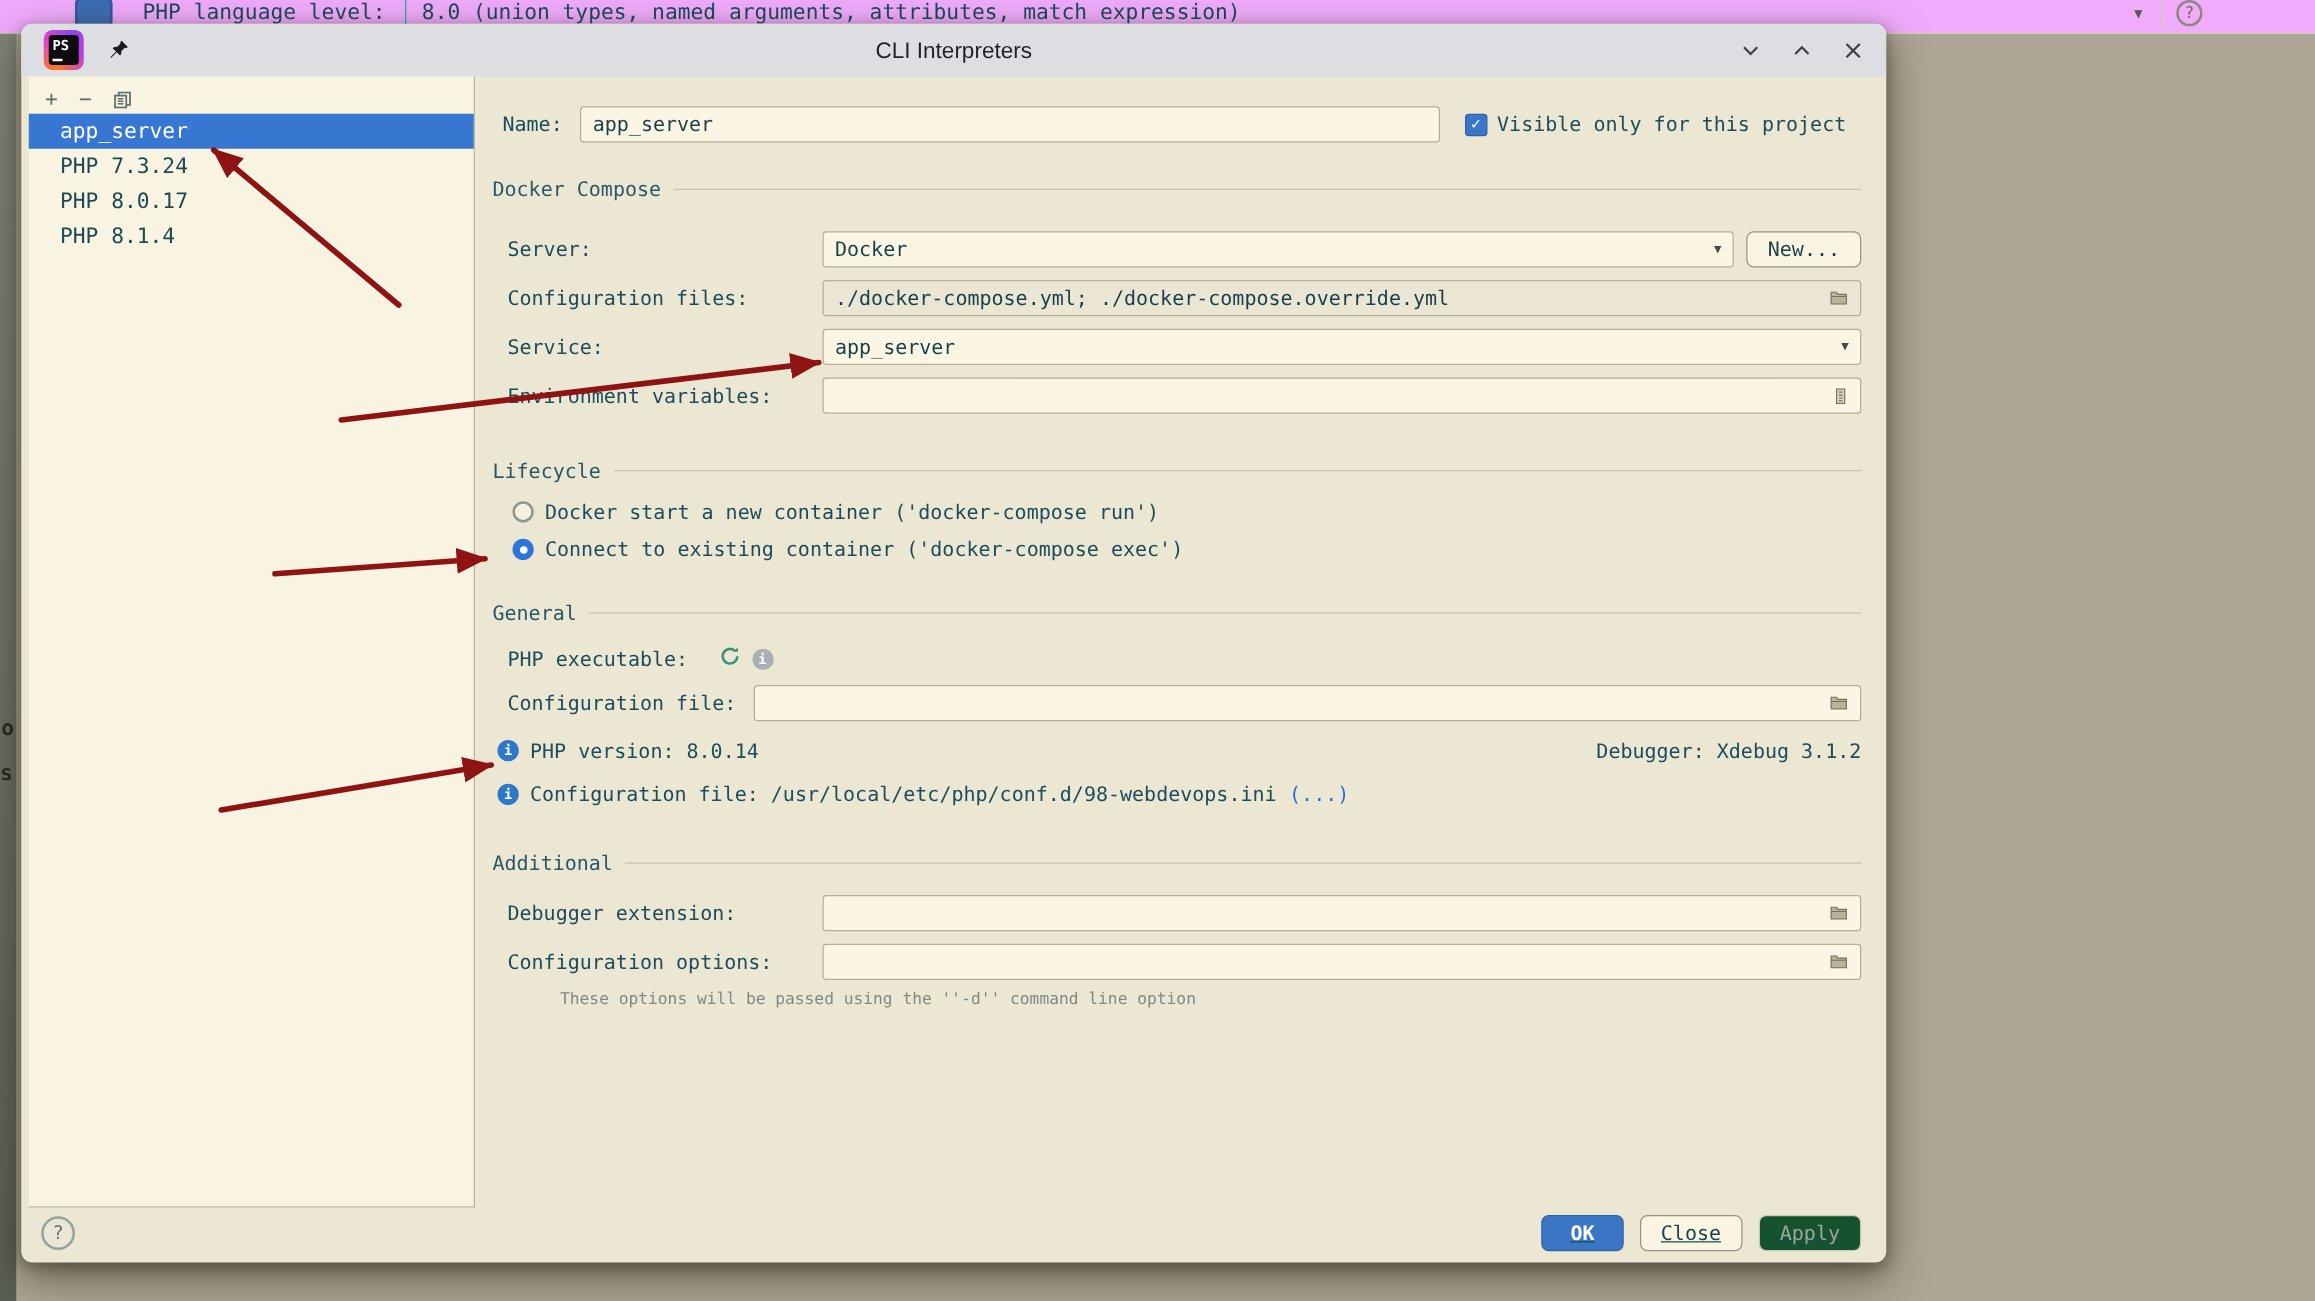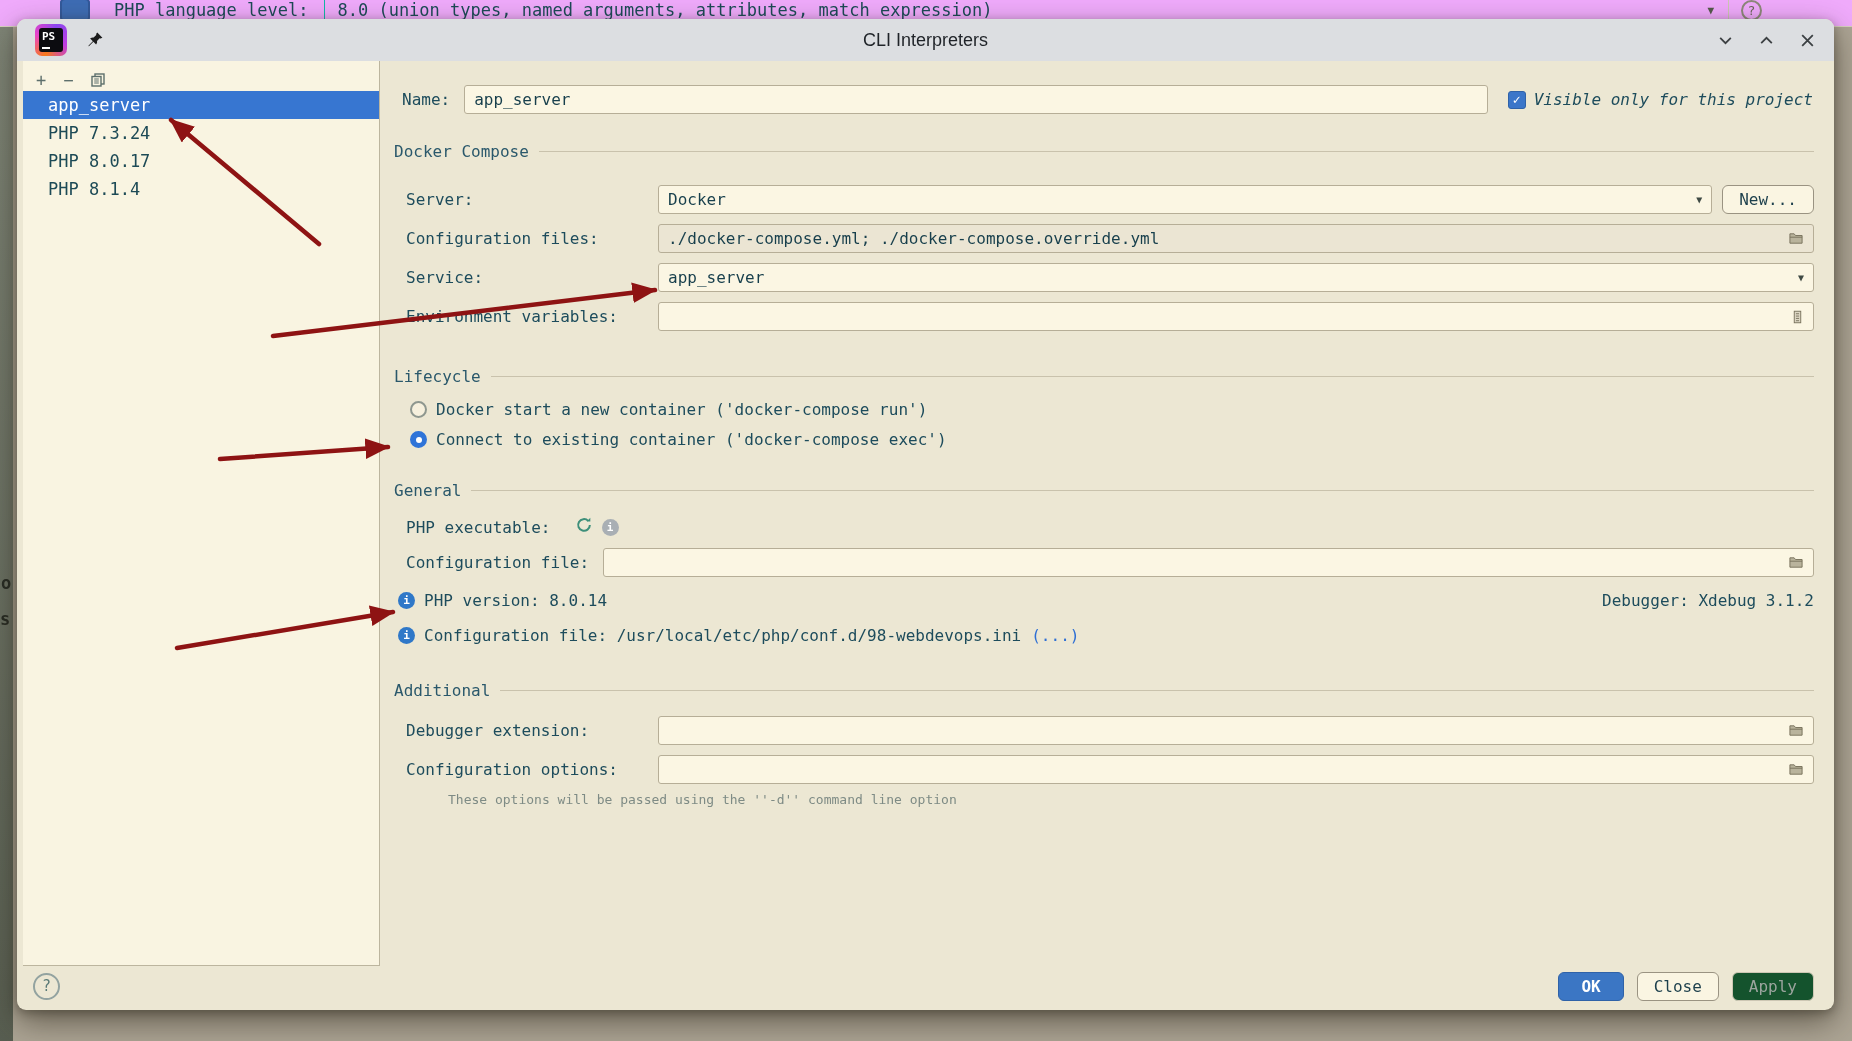--- a/index.html
+++ b/index.html
@@ -37,21 +37,21 @@
   .left-strip {
     position:absolute; left:0; top:27px; width:13px; height:1014px;
     background:linear-gradient(#7e8476, #585e51); z-index:1; overflow:hidden;
     color:#272b23; font-weight:bold; font-size:17px;
   }
   .left-strip .frag0 { position:absolute; top:546px; left:1px; }
   .left-strip .frag1 { position:absolute; top:582px; left:0px; }
 
   
   .dialog {
-    position:absolute; left:17px; top:19px; width:1817px; height:991px;
+    position:absolute; left:17px; top:19px; width:1492px; height:991px;
     background:#ece7d3; border-radius:9px; overflow:hidden; z-index:2;
     box-shadow: 0 12px 32px rgba(40,34,22,.55), 0 3px 10px rgba(40,34,22,.35);
     display:flex; flex-direction:column;
   }
 
   .titlebar {
     flex:0 0 42px; background:#dcdee1; display:flex; align-items:center;
     padding:0 18px; position:relative;
   }
   .ps-logo {
@@ -123,21 +123,21 @@
     cursor:default; white-space:nowrap;
   }
   .btn.primary { background:#3b76c4; border-color:#2f62a8; color:#ffffff; font-weight:bold; padding:0 22px; }
   .btn.disabled { background:#14532d; border-color:#cdc7b4; color:#9ba49e; }
 
   .checkbox-group { display:flex; align-items:center; margin-left:20px; flex:0 0 auto; }
   .checkbox {
     width:18px; height:18px; border-radius:3px; background:#3b76c9; border:1px solid #2f62a8;
     color:#fff; font-size:13px; display:flex; align-items:center; justify-content:center; font-weight:bold;
   }
-  .checkbox-group .lbl { margin:0 1px 0 8px;font-style:italic; }
+  .checkbox-group .lbl { margin:0 12px 0 8px; }
 
   .radio-row { display:flex; align-items:center; margin-left:16px; }
   .radio {
     width:17px; height:17px; border-radius:50%; flex:0 0 auto;
     border:2px solid #8e978f; background:#f6f0dd; position:relative;
   }
   .radio.on { border-color:#2f74d8; background:#2f74d8; }
   .radio.on::after {
     content:""; position:absolute; left:50%; top:50%; width:6px; height:6px;
     margin:-3px 0 0 -3px; border-radius:50%; background:#ffffff;
@@ -156,21 +156,21 @@
 
   .hint { font-size:13px; color:#7e8b85; margin:8px 0 0 54px; }
 
   .footer {
     flex:0 0 44px; display:flex; align-items:center; padding:0 20px 4px 16px;
   }
   .help-btn {
     width:27px; height:27px; border-radius:50%; border:2px solid #93a3a0;
     color:#5a7a77; font-size:15px; display:flex; align-items:center; justify-content:center;
   }
-  .footer-buttons { margin-left:auto; display:flex; gap:13px; }
+  .footer-buttons { margin-left:auto; display:flex; gap:13px;text-decoration:underline; }
 
   .arrows-overlay { position:absolute; inset:0; z-index:10; pointer-events:none; }
 </style>
 </head>
 <body>
 
 <div class="top-strip">
   <div class="top-strip-inner">
     <span class="mini-blue-icon"></span>
     <span class="lang-label">PHP language level:</span>

